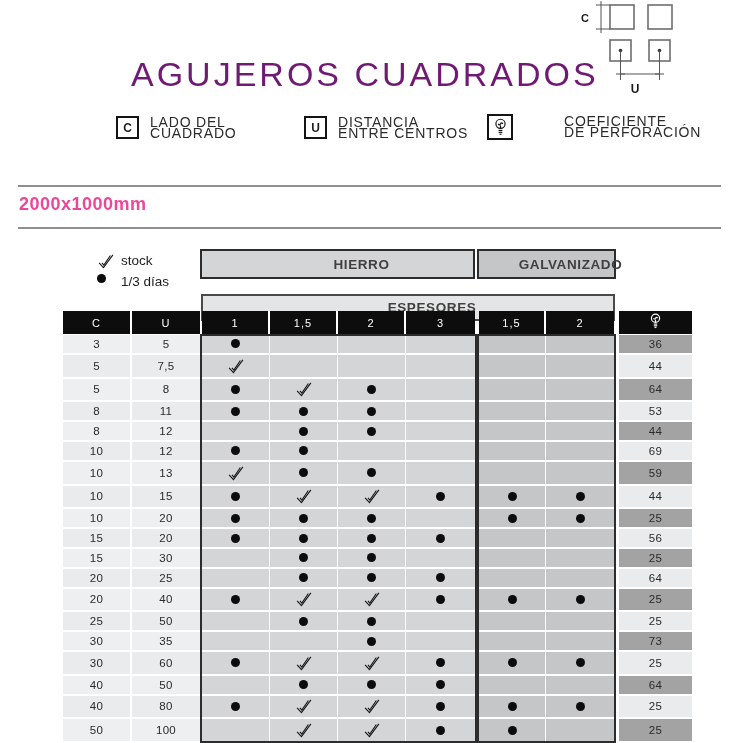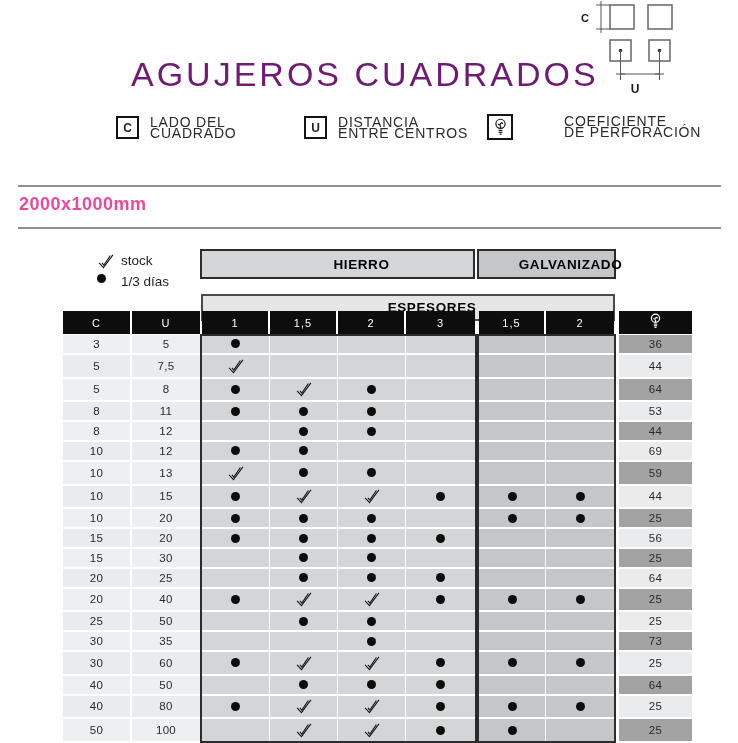--- a/index.html
+++ b/index.html
@@ -35,21 +35,21 @@
     position:absolute;left:19px;top:194px;font-size:18px;font-weight:700;
     letter-spacing:.5px;color:#ec4899;
   }
   
   .stock-legend{position:absolute;left:97px;top:253px;font-size:13.5px;color:#1d1d1d;}
   .stock-line{display:flex;align-items:flex-start;height:21px;}
   .stock-line .sym{width:24px;display:flex;align-items:center;justify-content:flex-start;}
   
   .grp{
     position:absolute;display:flex;align-items:center;justify-content:center;
-    font-weight:700;font-size:13.5px;letter-spacing:.6px;color:#000000;box-sizing:border-box;padding-left:48px;
+    font-weight:700;font-size:13.5px;letter-spacing:.6px;color:#404040;box-sizing:border-box;padding-left:48px;
   }
   .grp-hierro{left:200px;top:249px;width:275px;height:30px;background:#d4d5d6;border:2px solid #2c2c2c;}
   .grp-galv{left:477px;top:249px;width:139px;height:30px;background:#c5c6c8;border:2px solid #2c2c2c;text-align:right;}
   .grp-esp{left:201px;top:294px;width:414px;height:27px;background:#e4e5e6;border:2px solid #4a4a4a;}
   
   .tgrid{
     display:grid;
     grid-template-columns:67px 2px 68px 2px 68px 68px 68px 69px 4px 67px 68px 5px 73px;
   }
   .thead{position:absolute;left:63px;top:311px;width:629px;}

